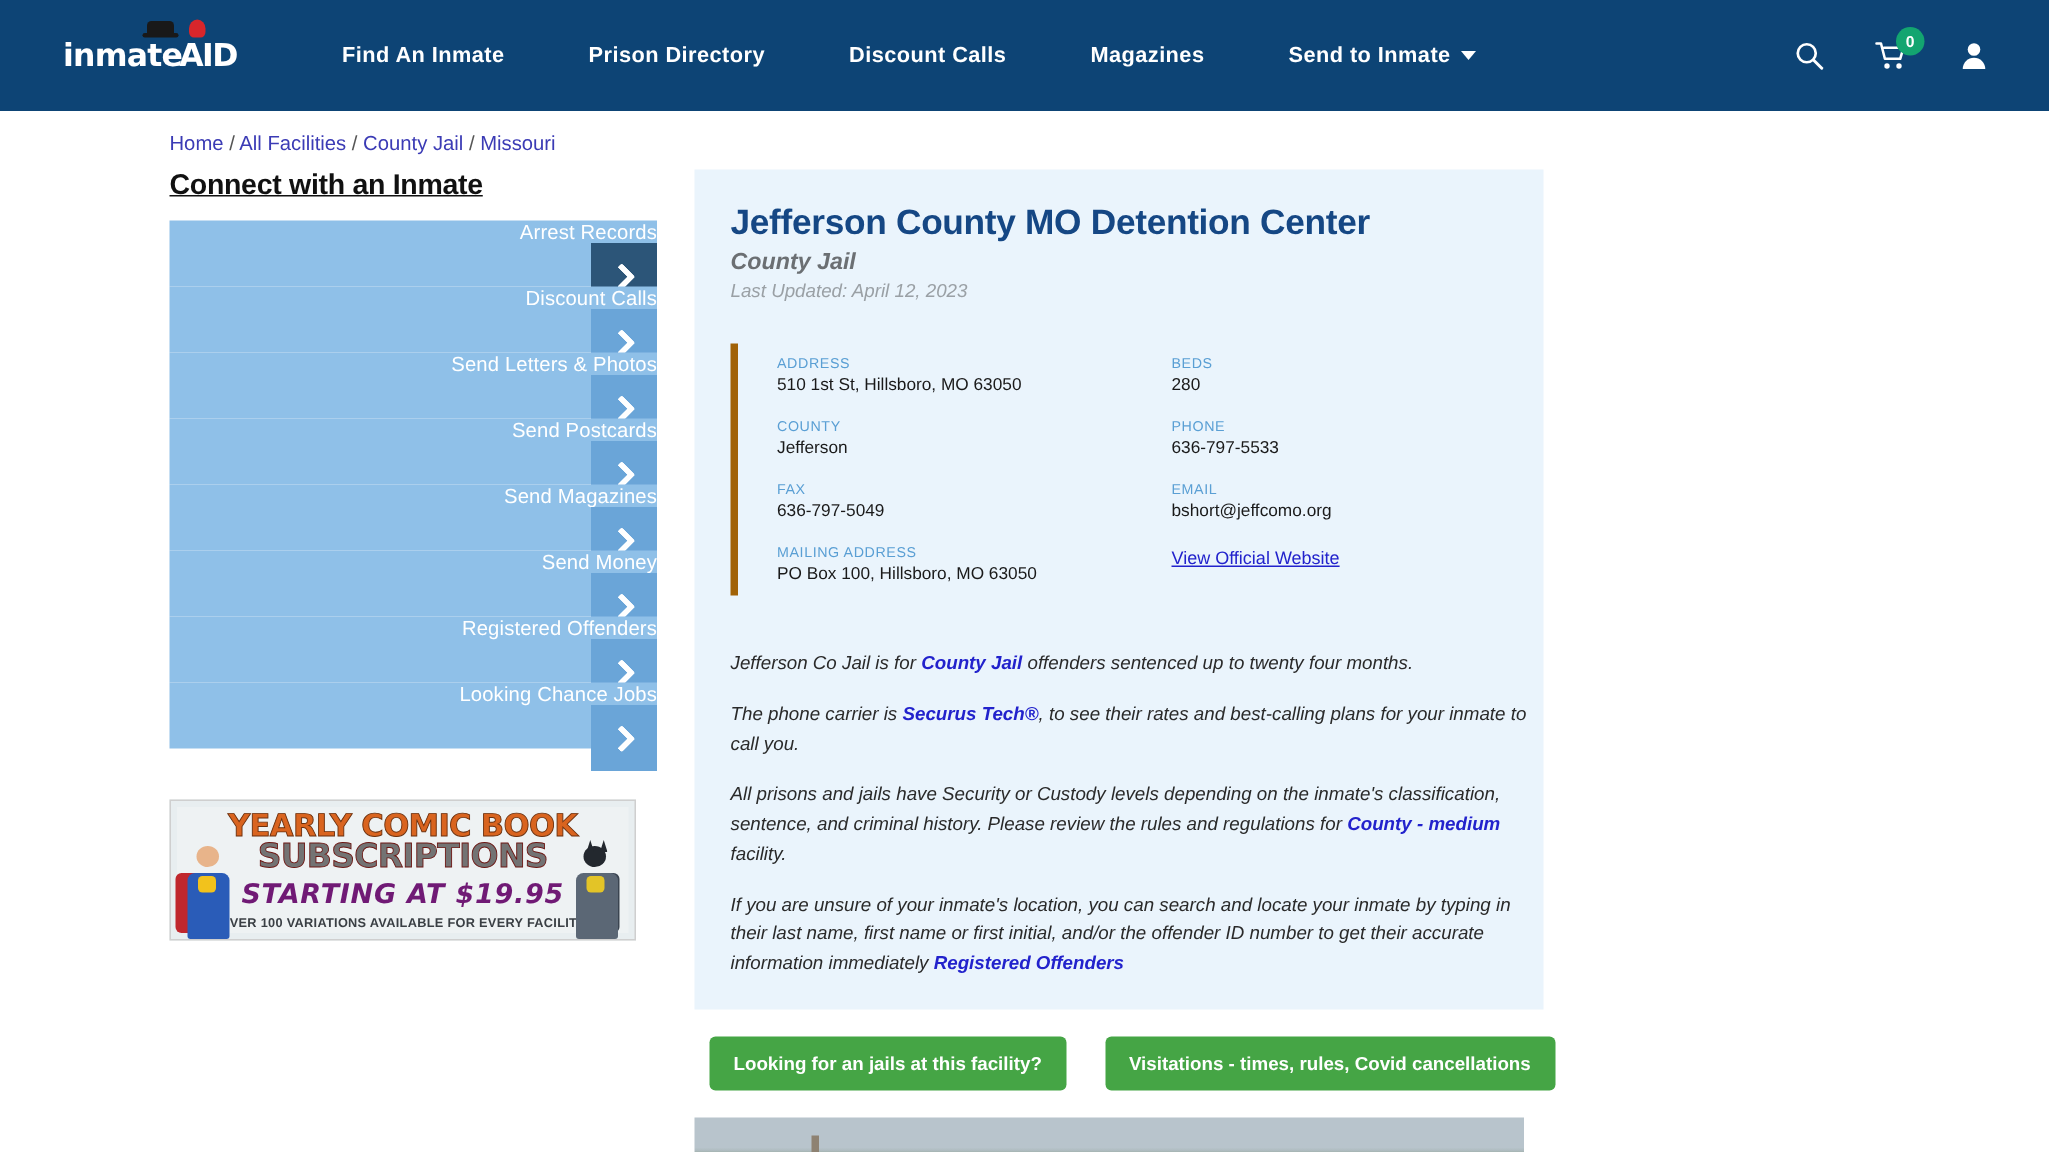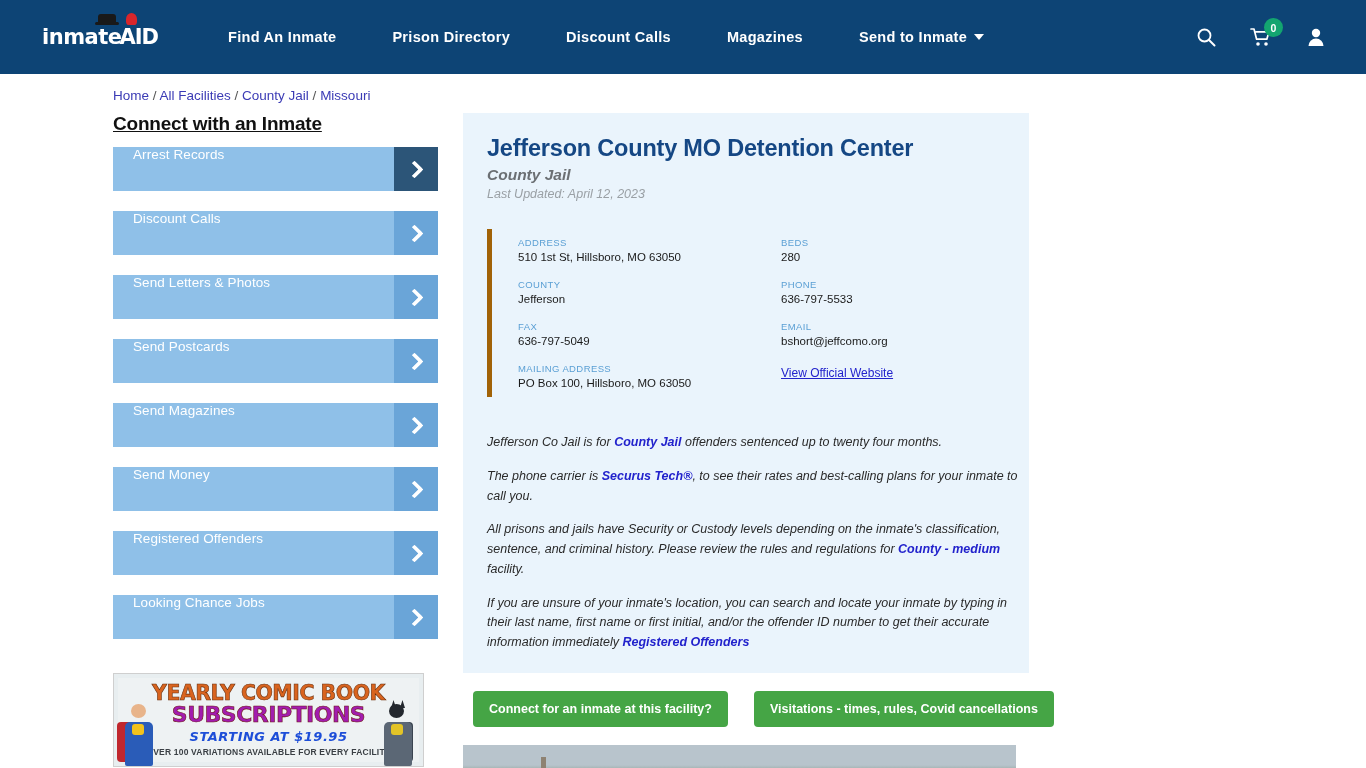--- a/index.html
+++ b/index.html
@@ -136,24 +136,25 @@
     color: #111;
     text-decoration: underline;
     margin-bottom: 12px;
     letter-spacing: -0.2px;
   }
 
   .sb-btn {
     height: 44px;
     background: #8fc0e8;
     display: flex;
-    align-items: flex-start;
-    margin-bottom: 20px;
+    align-items: flex-end;
+    margin-bottom: 0;
     cursor: pointer;
     position: relative;
+    flex-direction: column;
   }
   .sb-btn .label {
     color: #ffffff;
     font-size: 13.5px;
     padding-left: 20px;
     flex: 1;
     letter-spacing: 0.1px;
   }
   .sb-arrow {
     width: 44px; height: 44px;
@@ -191,30 +192,30 @@
     font-family: "DejaVu Sans", sans-serif;
     font-size: 20.5px; font-weight: bold;
     color: #d9641f;
     -webkit-text-stroke: 0.6px #6b2f0c;
     letter-spacing: -0.5px;
     line-height: 1;
   }
   .ad-l2 {
     font-family: "DejaVu Sans", sans-serif;
     font-size: 22px; font-weight: bold;
-    color: #a21caf;
+    color: #737373;
     -webkit-text-stroke: 0.6px #6b1410;
     letter-spacing: -0.5px;
     line-height: 1.05;
   }
   .ad-l3 {
     font-family: "DejaVu Sans", sans-serif;
-    font-size: 13px; font-weight: bold;
+    font-size: 18px; font-weight: bold;
     font-style: italic;
-    color: #1d4ed8;
+    color: #701a75;
     margin-top: 3px;
     letter-spacing: 0.5px;
   }
   .ad-l4 {
     font-size: 8.5px; font-weight: bold;
     color: #3a3f44;
     margin-top: 3px;
     letter-spacing: 0.2px;
   }
   .ad-hero {
@@ -539,21 +540,21 @@
 
         <div class="desc">
           <p><span>Jefferson Co Jail is for </span><a>County Jail</a><span> offenders sentenced up to twenty four months.</span></p>
           <p><span>The phone carrier is </span><a>Securus Tech®</a><span>, to see their rates and best-calling plans for your inmate to call you.</span></p>
           <p><span>All prisons and jails have Security or Custody levels depending on the inmate's classification, sentence, and criminal history. Please review the rules and regulations for </span><a>County - medium</a><span> facility.</span></p>
           <p><span>If you are unsure of your inmate's location, you can search and locate your inmate by typing in their last name, first name or first initial, and/or the offender ID number to get their accurate information immediately </span><a>Registered Offenders</a></p>
         </div>
       </div>
 
       <div class="cta-row">
-        <button class="cta-btn">Connect for an inmate at this facility?</button>
+        <button class="cta-btn">Looking for an jails at this facility?</button>
         <button class="cta-btn">Visitations - times, rules, Covid cancellations</button>
       </div>
 
       <div class="facility-photo">
         <div class="tree-line"></div>
         <div class="utility-pole"></div>
       </div>
     </div>
 
   </div>

